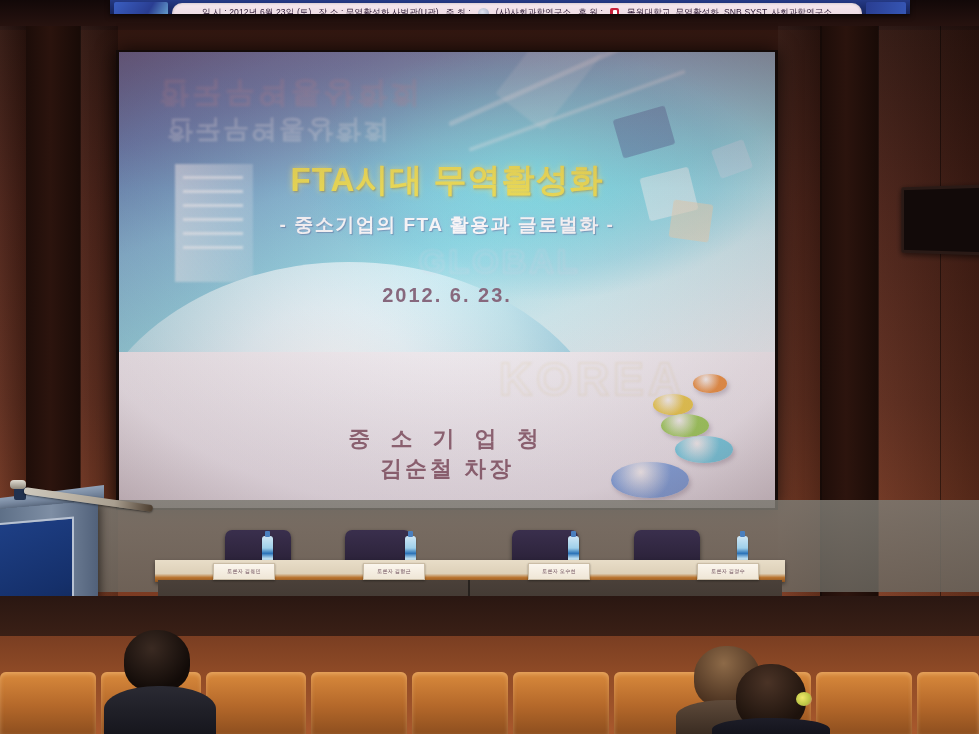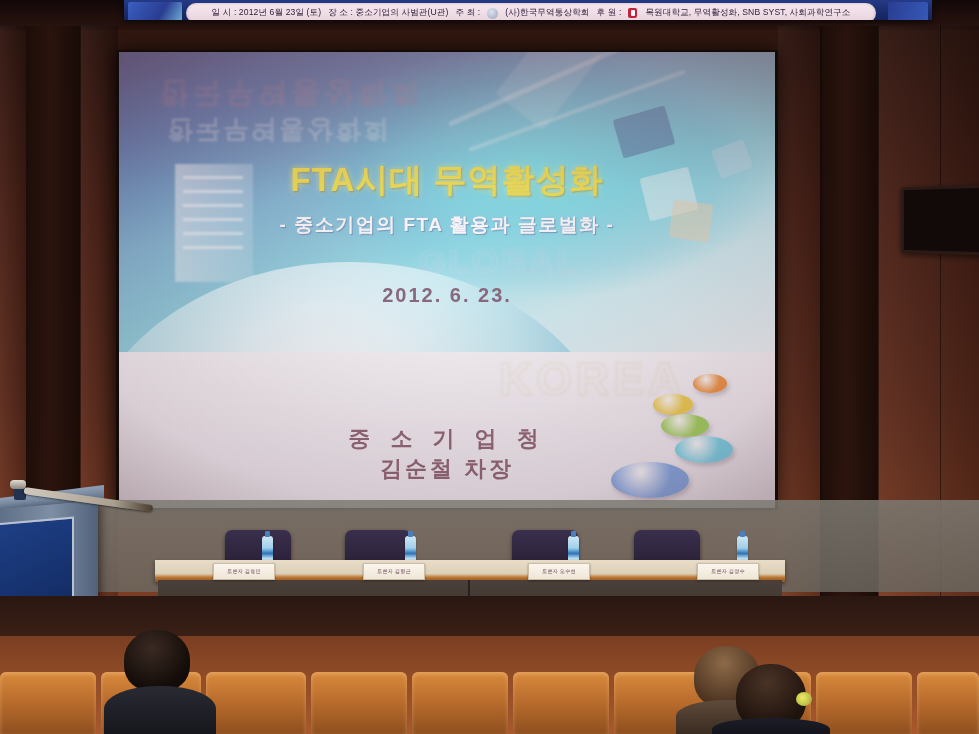--- a/index.html
+++ b/index.html
@@ -29,25 +29,24 @@
   .wall-seam{
     position:absolute;width:1px;background:rgba(0,0,0,.45);
   }
   .ceiling-band{
     position:absolute;left:0;top:0;width:979px;height:30px;
     background:linear-gradient(180deg,#120808,#2a1410);
   }
 
   
   .banner{
-    position:absolute;left:124px;top:0px;width:800px;height:20px;
+    position:absolute;left:110px;top:0px;width:800px;height:14px;
     background:linear-gradient(180deg,#253a86 0%,#1d2f72 45%,#16245c 100%);
     overflow:hidden;
     box-shadow:0 2px 5px rgba(0,0,0,.6);
-    padding-left:8px;
   }
   .banner-pill{
     position:absolute;left:62px;top:3px;width:690px;height:20px;
     border-radius:10px;
     background:linear-gradient(180deg,#f6e9ef,#e7d2dc);
     display:flex;align-items:center;justify-content:center;
     box-shadow:inset 0 0 3px rgba(0,0,0,.25);
   }
   .banner-text{
     font-size:8.6px;color:#2a1430;white-space:nowrap;letter-spacing:.1px;
@@ -358,24 +357,24 @@
   <div class="wall-seam" style="left:80px;top:26px;height:600px;"></div>
   <div class="wall-seam" style="left:878px;top:26px;height:600px;"></div>
   <div class="wall-seam" style="left:940px;top:26px;height:600px;"></div>
 
   <div class="banner">
     <div class="banner-left-logo"></div>
     <div class="banner-right-logo"></div>
     <div class="banner-pill">
       <div class="banner-text">
         <span class="banner-seg">일 시 : 2012년 6월 23일 (토)</span>
-        <span class="banner-seg">장 소 : 중소기업의 사범관(U관)</span>
+        <span class="banner-seg">장 소 : 무역활성화 사범관(U관)</span>
         <span class="banner-seg">주 최 :</span>
         <span class="host-mark"></span>
-        <span class="banner-seg">(사)한국무역통상학회</span>
+        <span class="banner-seg">(사)사회과학연구소</span>
         <span class="banner-seg">후 원 :</span>
         <span class="sponsor-mark"></span>
         <span class="banner-seg">목원대학교, 무역활성화, SNB SYST, 사회과학연구소</span>
       </div>
     </div>
   </div>
 
   <div class="screen-frame"></div>
   <div class="screen-surface">
 

